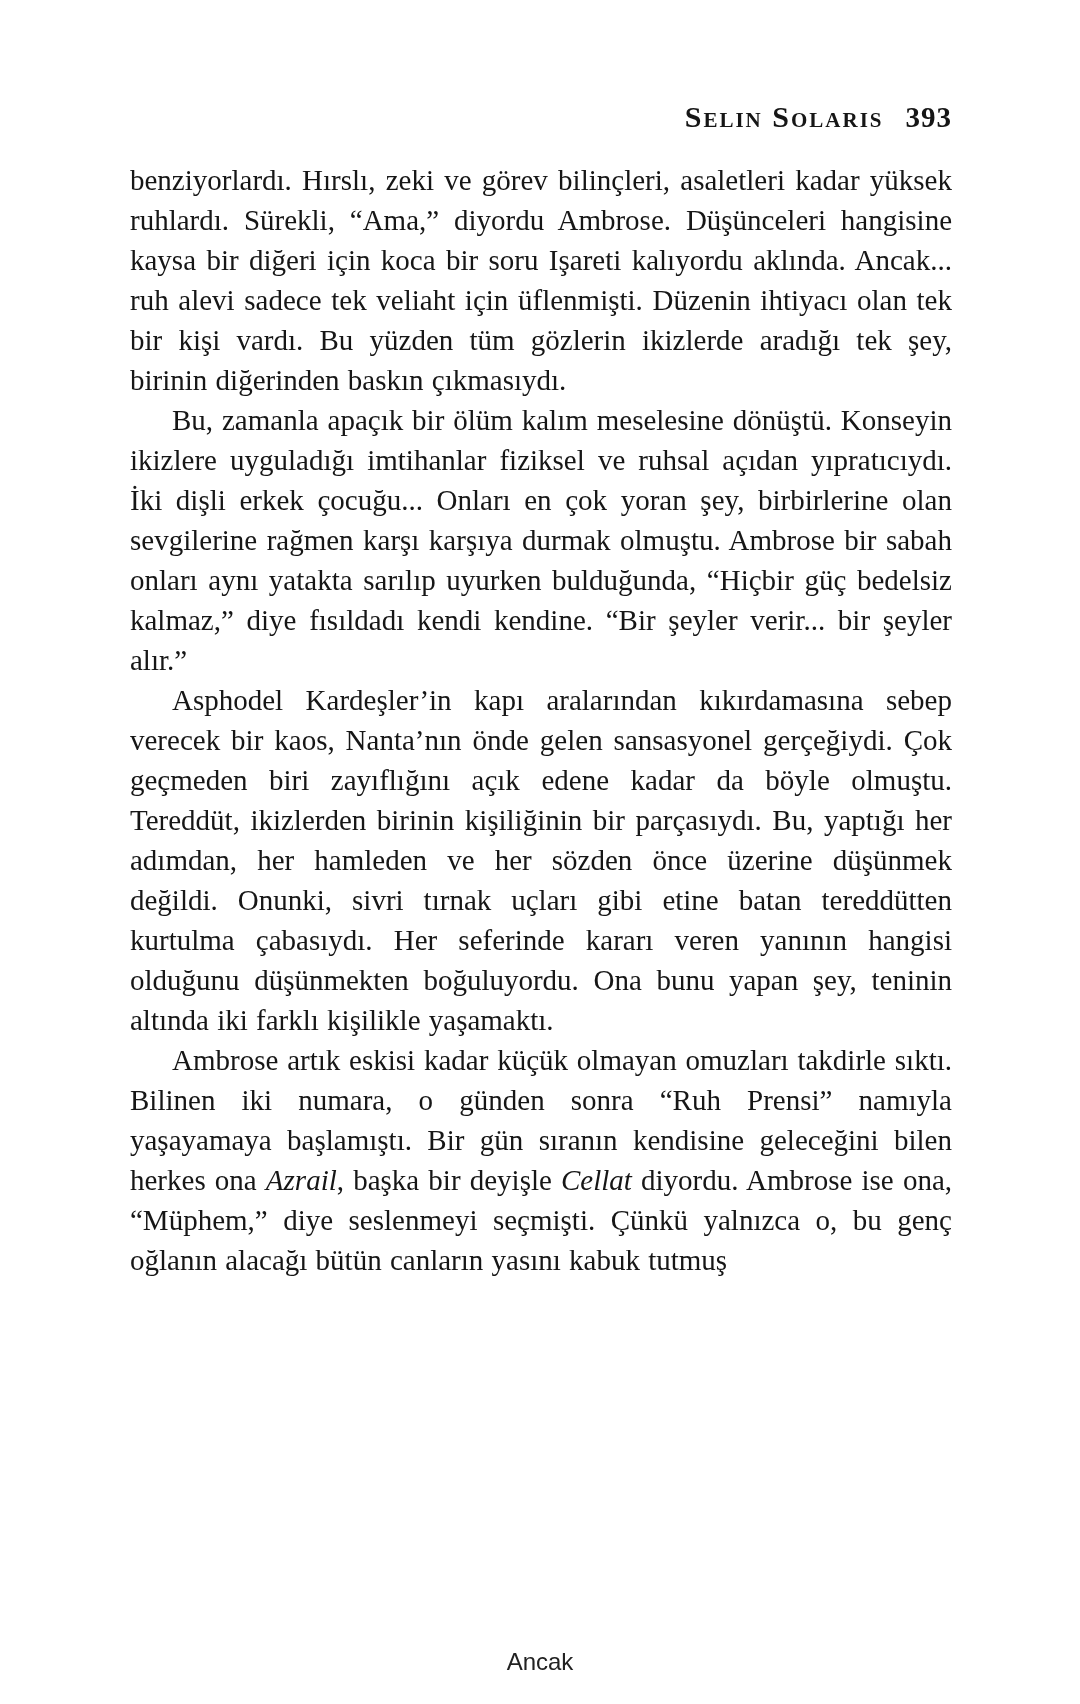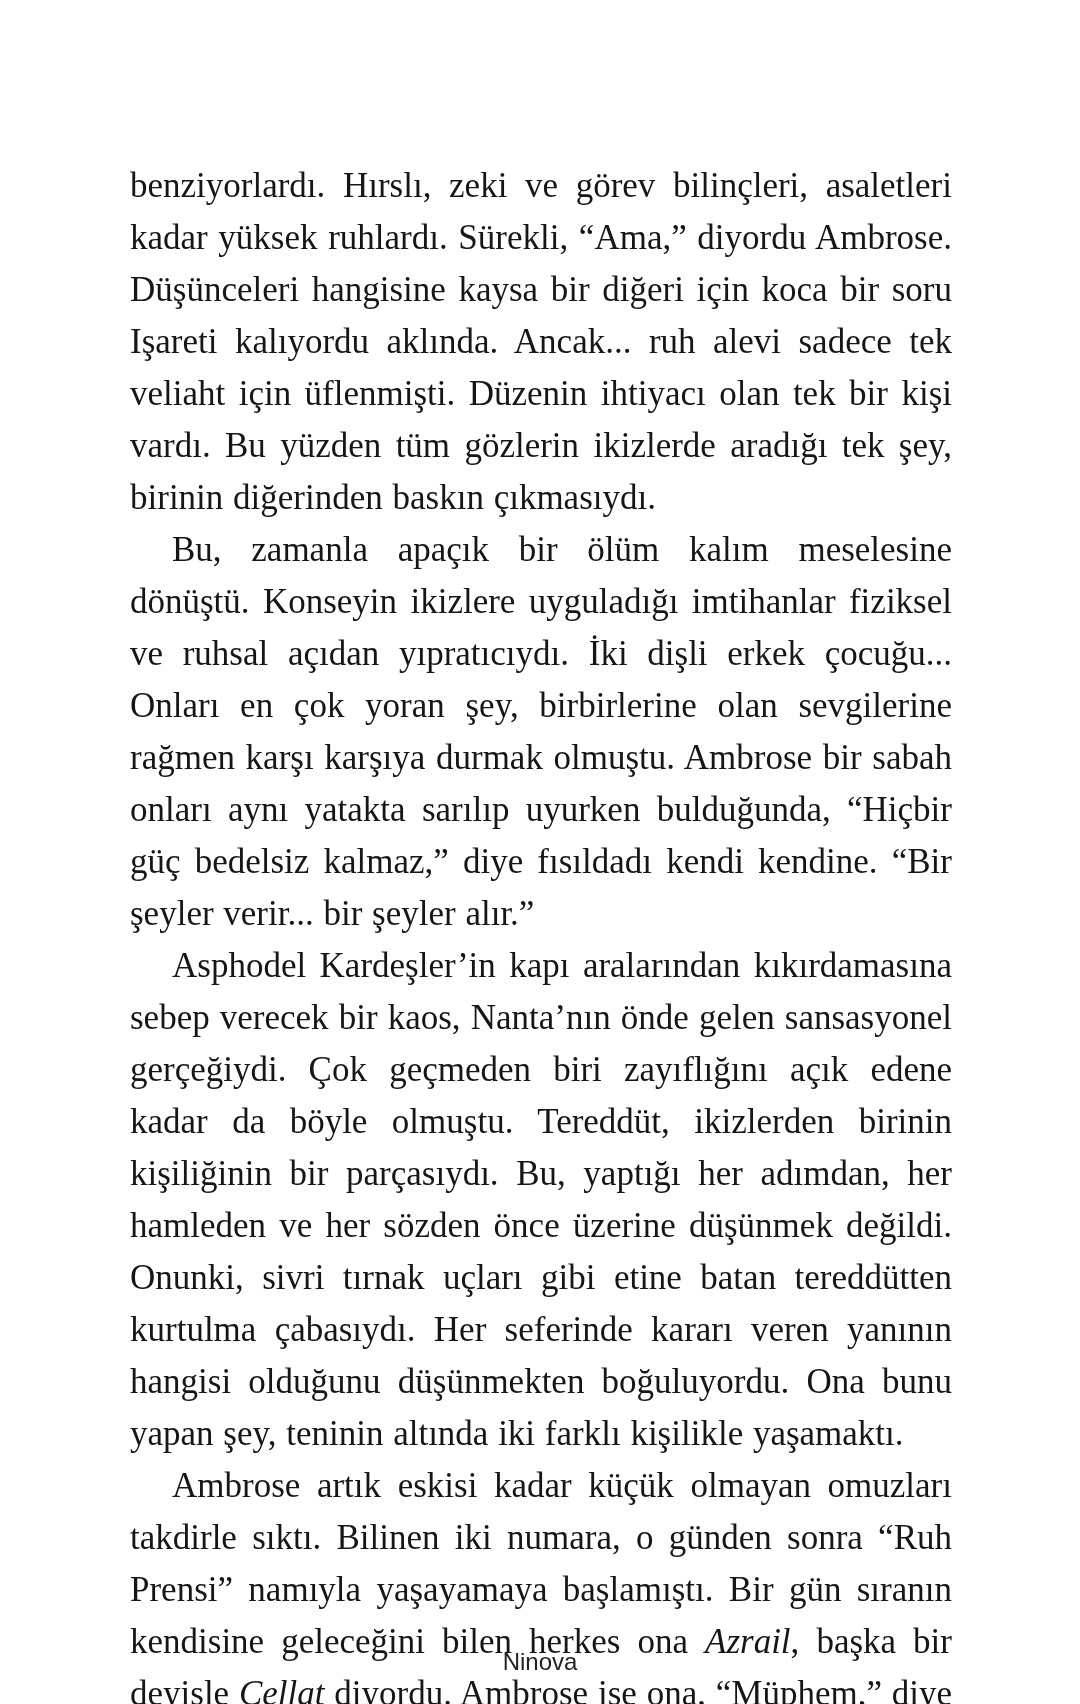--- a/index.html
+++ b/index.html
@@ -38,22 +38,22 @@
     letter-spacing: 1px;
   }
   .page-body {
     position: absolute;
     top: 160px;
     left: 130px;
     width: 822px;
   }
   .para {
     margin: 0;
-    font-size: 35px;
-    line-height: 52px;
+    font-size: 29px;
+    line-height: 40px;
     text-align: justify;
     text-indent: 42px;
     word-spacing: 1px;
     hyphens: none;
   }
   .para.no-indent {
     text-indent: 0;
   }
   .italic {
     font-style: italic;
@@ -67,31 +67,35 @@
     font-family: "Liberation Sans", "DejaVu Sans", sans-serif;
     font-size: 24px;
     color: #222222;
   }
 </style>
 </head>
 <body>
 
 <div class="page">
 
+  <div class="page-header">
+    <span class="running-title">Selin Solaris</span>
+    <span class="page-number">393</span>
+  </div>
 
   <div class="page-body">
 
     <p class="para no-indent">benziyorlardı. Hırslı, zeki ve görev bilinçleri, asaletleri kadar yüksek ruhlardı. Sürekli, “Ama,” diyordu Ambrose. Düşünceleri hangisine kaysa bir diğeri için koca bir soru Işareti kalıyordu aklında. Ancak... ruh alevi sadece tek veliaht için üflenmişti. Düzenin ihtiyacı olan tek bir kişi vardı. Bu yüzden tüm gözlerin ikizlerde aradığı tek şey, birinin diğerinden baskın çıkmasıydı.</p>
 
     <p class="para">Bu, zamanla apaçık bir ölüm kalım meselesine dönüştü. Konseyin ikizlere uyguladığı imtihanlar fiziksel ve ruhsal açıdan yıpratıcıydı. İki dişli erkek çocuğu... Onları en çok yoran şey, birbirlerine olan sevgilerine rağmen karşı karşıya durmak olmuştu. Ambrose bir sabah onları aynı yatakta sarılıp uyurken bulduğunda, “Hiçbir güç bedelsiz kalmaz,” diye fısıldadı kendi kendine. “Bir şeyler verir... bir şeyler alır.”</p>
 
     <p class="para">Asphodel Kardeşler’in kapı aralarından kıkırdamasına sebep verecek bir kaos, Nanta’nın önde gelen sansasyonel gerçeğiydi. Çok geçmeden biri zayıflığını açık edene kadar da böyle olmuştu. Tereddüt, ikizlerden birinin kişiliğinin bir parçasıydı. Bu, yaptığı her adımdan, her hamleden ve her sözden önce üzerine düşünmek değildi. Onunki, sivri tırnak uçları gibi etine batan tereddütten kurtulma çabasıydı. Her seferinde kararı veren yanının hangisi olduğunu düşünmekten boğuluyordu. Ona bunu yapan şey, teninin altında iki farklı kişilikle yaşamaktı.</p>
 
 
     <p class="para"><span>Ambrose artık eskisi kadar küçük olmayan omuzları takdirle sıktı. Bilinen iki numara, o günden sonra “Ruh Prensi” namıyla yaşayamaya başlamıştı. Bir gün sıranın kendisine geleceğini bilen herkes ona </span><span class="italic">Azrail</span><span>, başka bir deyişle </span><span class="italic">Cellat</span><span> diyordu. Ambrose ise ona, “Müphem,” diye seslenmeyi seçmişti. Çünkü yalnızca o, bu genç oğlanın alacağı bütün canların yasını kabuk tutmuş</span></p>
 
   </div>
 
   <div class="page-footer">
-    <span>Ninova</span>
+    <span>Ancak</span>
   </div>
 
 </div>
 
 </body></html>

